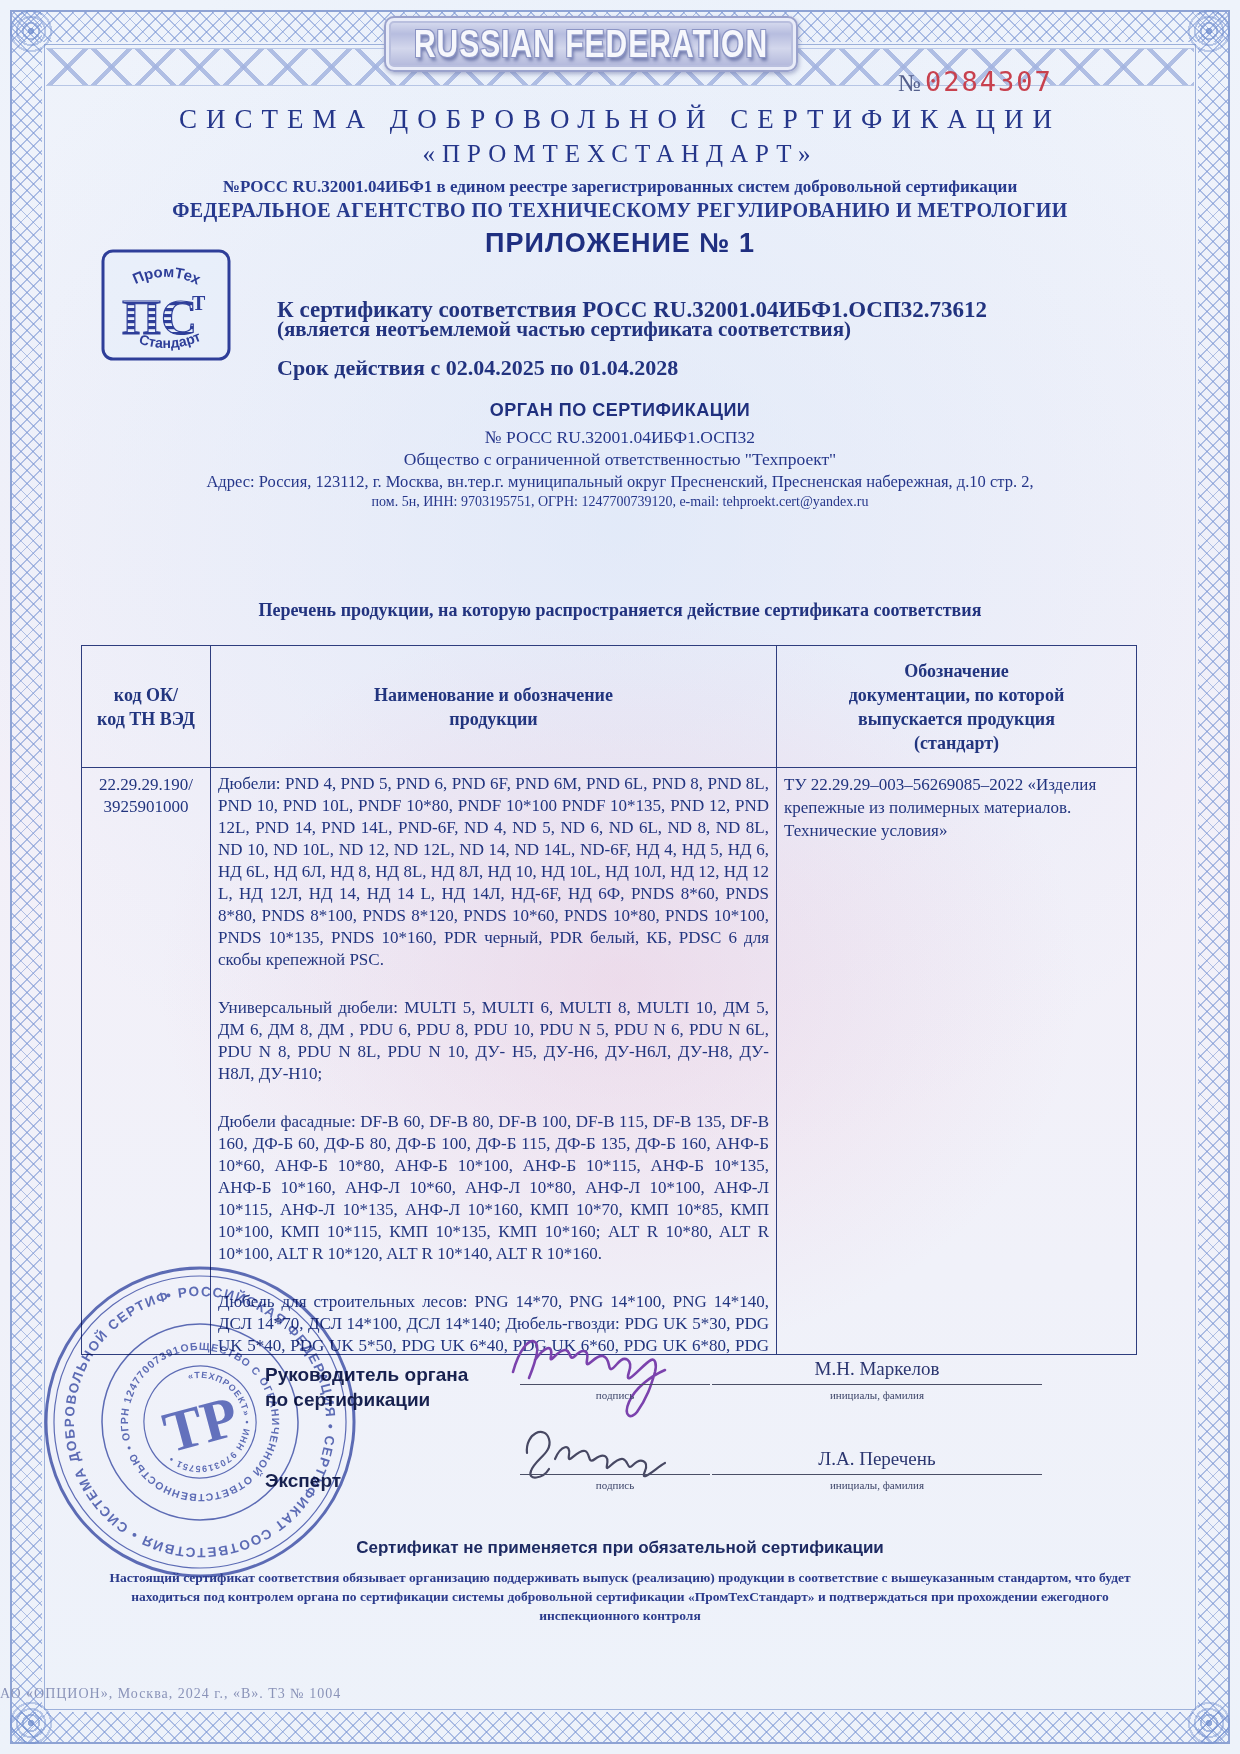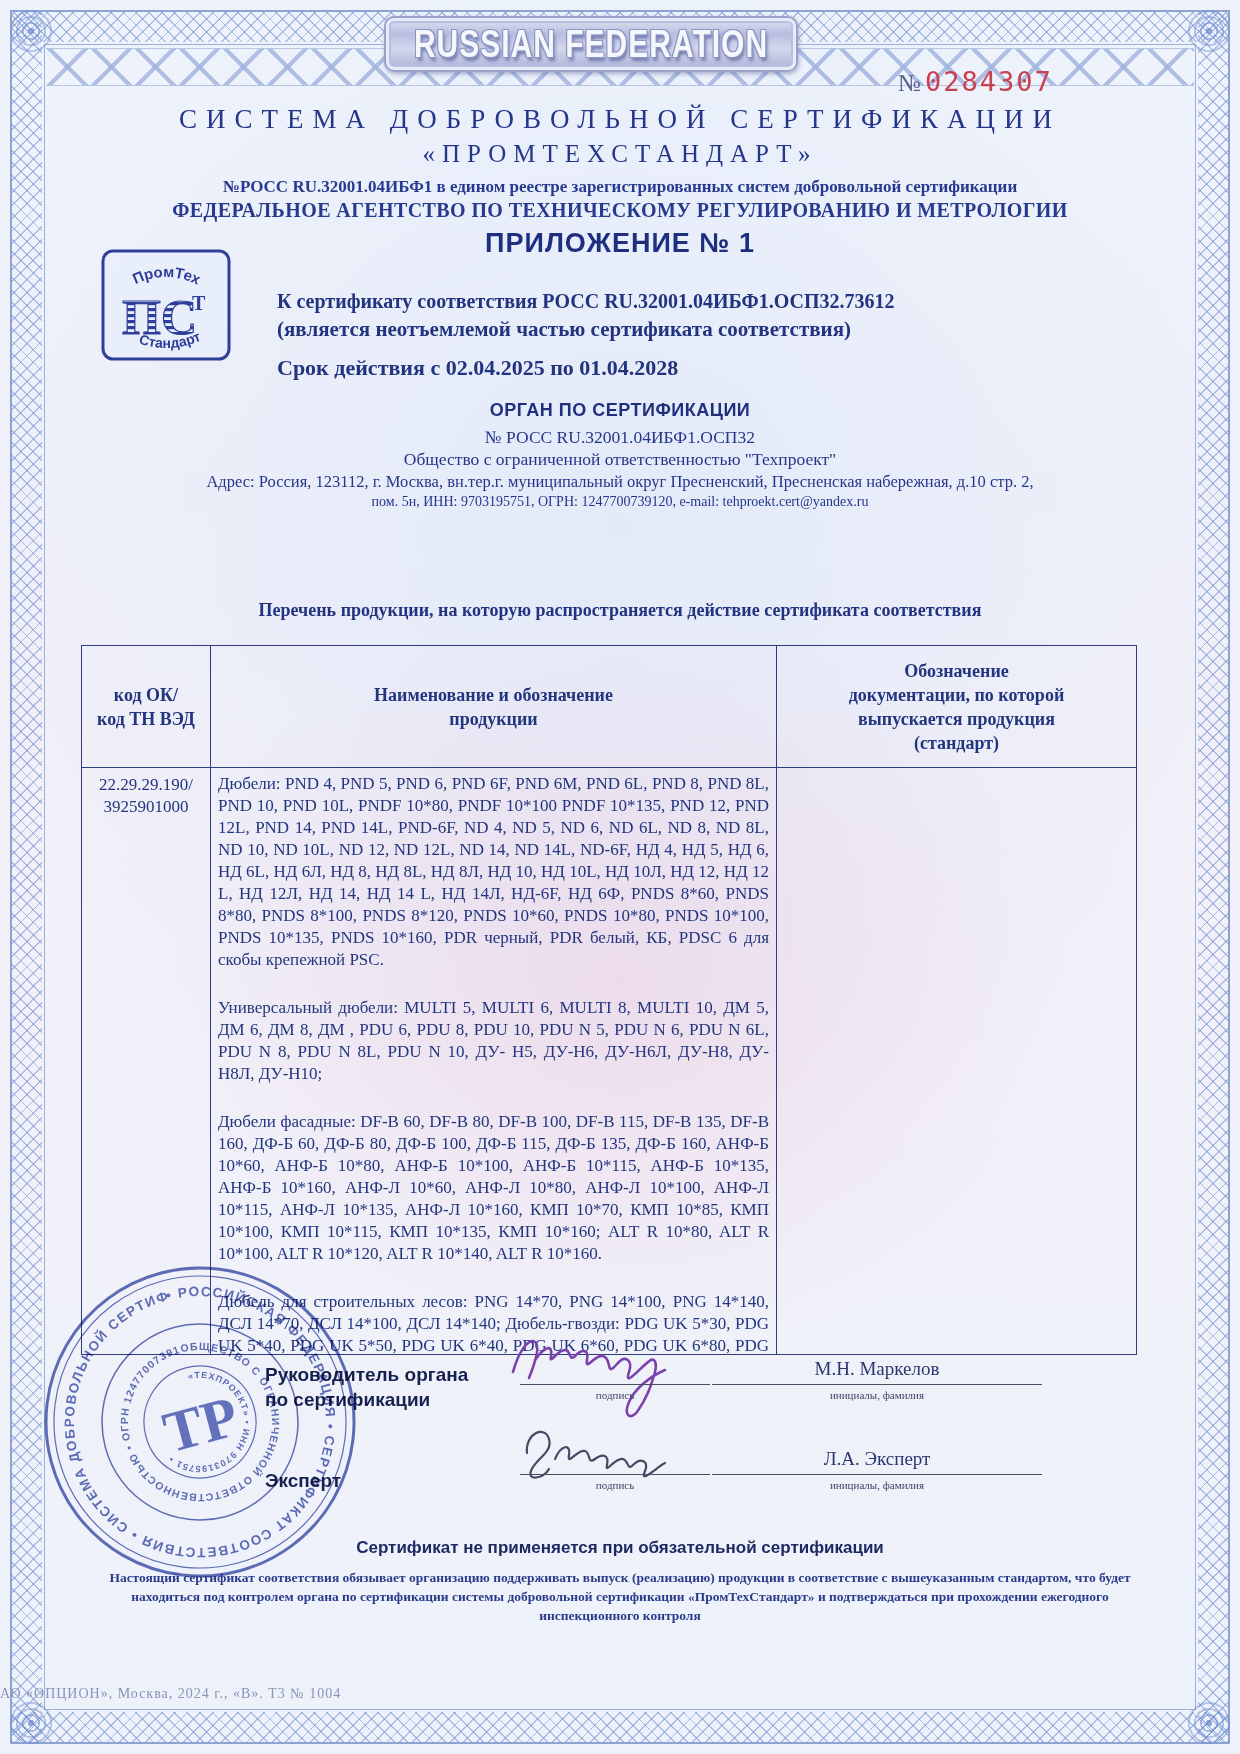--- a/index.html
+++ b/index.html
@@ -45,21 +45,21 @@
   .serial .num{font-family:"DejaVu Sans Mono","Liberation Mono",monospace; font-size:27px; letter-spacing:2px; color:#c8414e;}
   
   .ctr{position:absolute; left:0; width:100%; text-align:center; color:#25368a;}
   .t-system{top:104px; font-size:27px; letter-spacing:9px; font-weight:400;}
   .t-name{top:140px; font-size:25px; letter-spacing:7px; font-weight:500;}
   .t-registry{top:177px; font-size:17px; font-weight:bold; color:#273a8e;}
   .t-agency{top:199px; font-size:20px; font-weight:bold; letter-spacing:.4px; color:#273a8e;}
   .t-annex{top:228px; font-family:"Liberation Sans","DejaVu Sans",sans-serif; font-size:27px; font-weight:bold; letter-spacing:1px; color:#1f2f80;}
   
   .certline{position:absolute; left:277px; color:#22337f; font-weight:600;}
-  .c1{top:290px; font-size:20px;}
+  .c1{top:297px; font-size:23px;}
   .c2{top:317px; font-size:21px;}
   .c3{top:355px; font-size:22px;}
   
   .t-orghead{top:400px; font-family:"Liberation Sans","DejaVu Sans",sans-serif; font-size:18px; font-weight:bold; letter-spacing:.5px; color:#20307e;}
   .t-orgnum{top:427px; font-size:17.5px;}
   .t-orgname{top:449px; font-size:17.5px;}
   .t-addr1{top:472px; font-size:16.5px;}
   .t-addr2{top:494px; font-size:14px;}
   
   .t-caption{top:600px; font-size:18px; font-weight:bold; color:#22337f;}
@@ -176,20 +176,21 @@
 выпускается продукция
 (стандарт)</div>
     <div class="cell body-cell code-cell pre">22.29.29.190/
 3925901000</div>
     <div class="cell body-cell prod-cell">
       <p>Дюбели: PND 4, PND 5, PND 6, PND 6F, PND 6M, PND 6L, PND 8, PND 8L, PND 10, PND 10L, PNDF 10*80, PNDF 10*100 PNDF 10*135, PND 12, PND 12L, PND 14, PND 14L, PND-6F, ND 4, ND 5, ND 6, ND 6L, ND 8, ND 8L, ND 10, ND 10L, ND 12, ND 12L, ND 14, ND 14L, ND-6F, НД 4, НД 5, НД 6, НД 6L, НД 6Л, НД 8, НД 8L, НД 8Л, НД 10, НД 10L, НД 10Л, НД 12, НД 12 L, НД 12Л, НД 14, НД 14 L, НД 14Л, НД-6F, НД 6Ф, PNDS 8*60, PNDS 8*80, PNDS 8*100, PNDS 8*120, PNDS 10*60, PNDS 10*80, PNDS 10*100, PNDS 10*135, PNDS 10*160, PDR черный, PDR белый, КБ, PDSC 6 для скобы крепежной PSC.</p>
       <p>Универсальный дюбели: MULTI 5, MULTI 6, MULTI 8, MULTI 10, ДМ 5, ДМ 6, ДМ 8, ДМ , PDU 6, PDU 8, PDU 10, PDU N 5, PDU N 6, PDU N 6L, PDU N 8, PDU N 8L, PDU N 10, ДУ- Н5, ДУ-Н6, ДУ-Н6Л, ДУ-Н8, ДУ-Н8Л, ДУ-Н10;</p>
       <p>Дюбели фасадные: DF-B 60, DF-B 80, DF-B 100, DF-B 115, DF-B 135, DF-B 160, ДФ-Б 60, ДФ-Б 80, ДФ-Б 100, ДФ-Б 115, ДФ-Б 135, ДФ-Б 160, АНФ-Б 10*60, АНФ-Б 10*80, АНФ-Б 10*100, АНФ-Б 10*115, АНФ-Б 10*135, АНФ-Б 10*160, АНФ-Л 10*60, АНФ-Л 10*80, АНФ-Л 10*100, АНФ-Л 10*115, АНФ-Л 10*135, АНФ-Л 10*160, КМП 10*70, КМП 10*85, КМП 10*100, КМП 10*115, КМП 10*135, КМП 10*160; ALT R 10*80, ALT R 10*100, ALT R 10*120, ALT R 10*140, ALT R 10*160.</p>
       <p>Дюбель для строительных лесов: PNG 14*70, PNG 14*100, PNG 14*140, ДСЛ 14*70, ДСЛ 14*100, ДСЛ 14*140; Дюбель-гвозди: PDG UK 5*30, PDG UK 5*40, PDG UK 5*50, PDG UK 6*40, PDG UK 6*60, PDG UK 6*80, PDG UK 8*60, PDG UK 8*80, PDG UK 8*100, PDG UK 8*120, PDG UK 8*140,</p>
     </div>
+    <div class="cell body-cell doc-cell">ТУ 22.29.29–003–56269085–2022 «Изделия крепежные из полимерных материалов. Технические условия»</div>
   </div>
 
   <div class="role r1 pre">Руководитель органа
 по сертификации</div>
   <div class="role r2">Эксперт</div>
 
   <svg class="sig-svg sg1" width="210" height="90" viewBox="0 0 210 90">
     <path d="M8,52 C14,30 24,18 30,22 C36,26 28,48 24,58 M30,40 C40,26 48,24 46,36 C44,46 52,30 60,30 C66,30 64,42 70,36 C78,28 84,30 82,40 C80,52 90,34 98,36 C108,39 100,58 112,44 C120,34 128,40 124,52 C118,70 138,44 146,40 C150,38 152,44 150,52 C146,66 142,78 132,92 C126,100 118,96 124,82 C130,68 146,56 160,50" fill="none" stroke="#7b42ad" stroke-width="2.6" stroke-linecap="round"></path>
   </svg>
   <svg class="sig-svg sg2" width="200" height="75" viewBox="0 0 200 75">
@@ -200,21 +201,21 @@
   <div class="sigline sl2"></div>
   <div class="sigline nl1"></div>
   <div class="sigline nl2"></div>
 
   <div class="caption-sm cap-s1">подпись</div>
   <div class="caption-sm cap-s2">подпись</div>
   <div class="caption-sm cap-n1">инициалы, фамилия</div>
   <div class="caption-sm cap-n2">инициалы, фамилия</div>
 
   <div class="sig-name n1">М.Н. Маркелов</div>
-  <div class="sig-name n2">Л.А. Эксперт</div>
+  <div class="sig-name n2">Л.А. Перечень</div>
 
   <svg class="stamp" width="340" height="340" viewBox="0 0 340 340">
     <defs>
       <path id="stO" d="M 170,44 a 126,126 0 1,1 -0.1,0" fill="none"></path>
       <path id="stM" d="M 170,98 a 72,72 0 1,1 -0.1,0" fill="none"></path>
       <path id="stI" d="M 170,126 a 44,44 0 1,1 -0.1,0" fill="none"></path>
     </defs>
     <g transform="rotate(-15 170 170)" fill="none" stroke="#3649a5">
       <circle cx="170" cy="170" r="154" stroke-width="3"></circle>
       <circle cx="170" cy="170" r="146" stroke-width="1.2"></circle>

